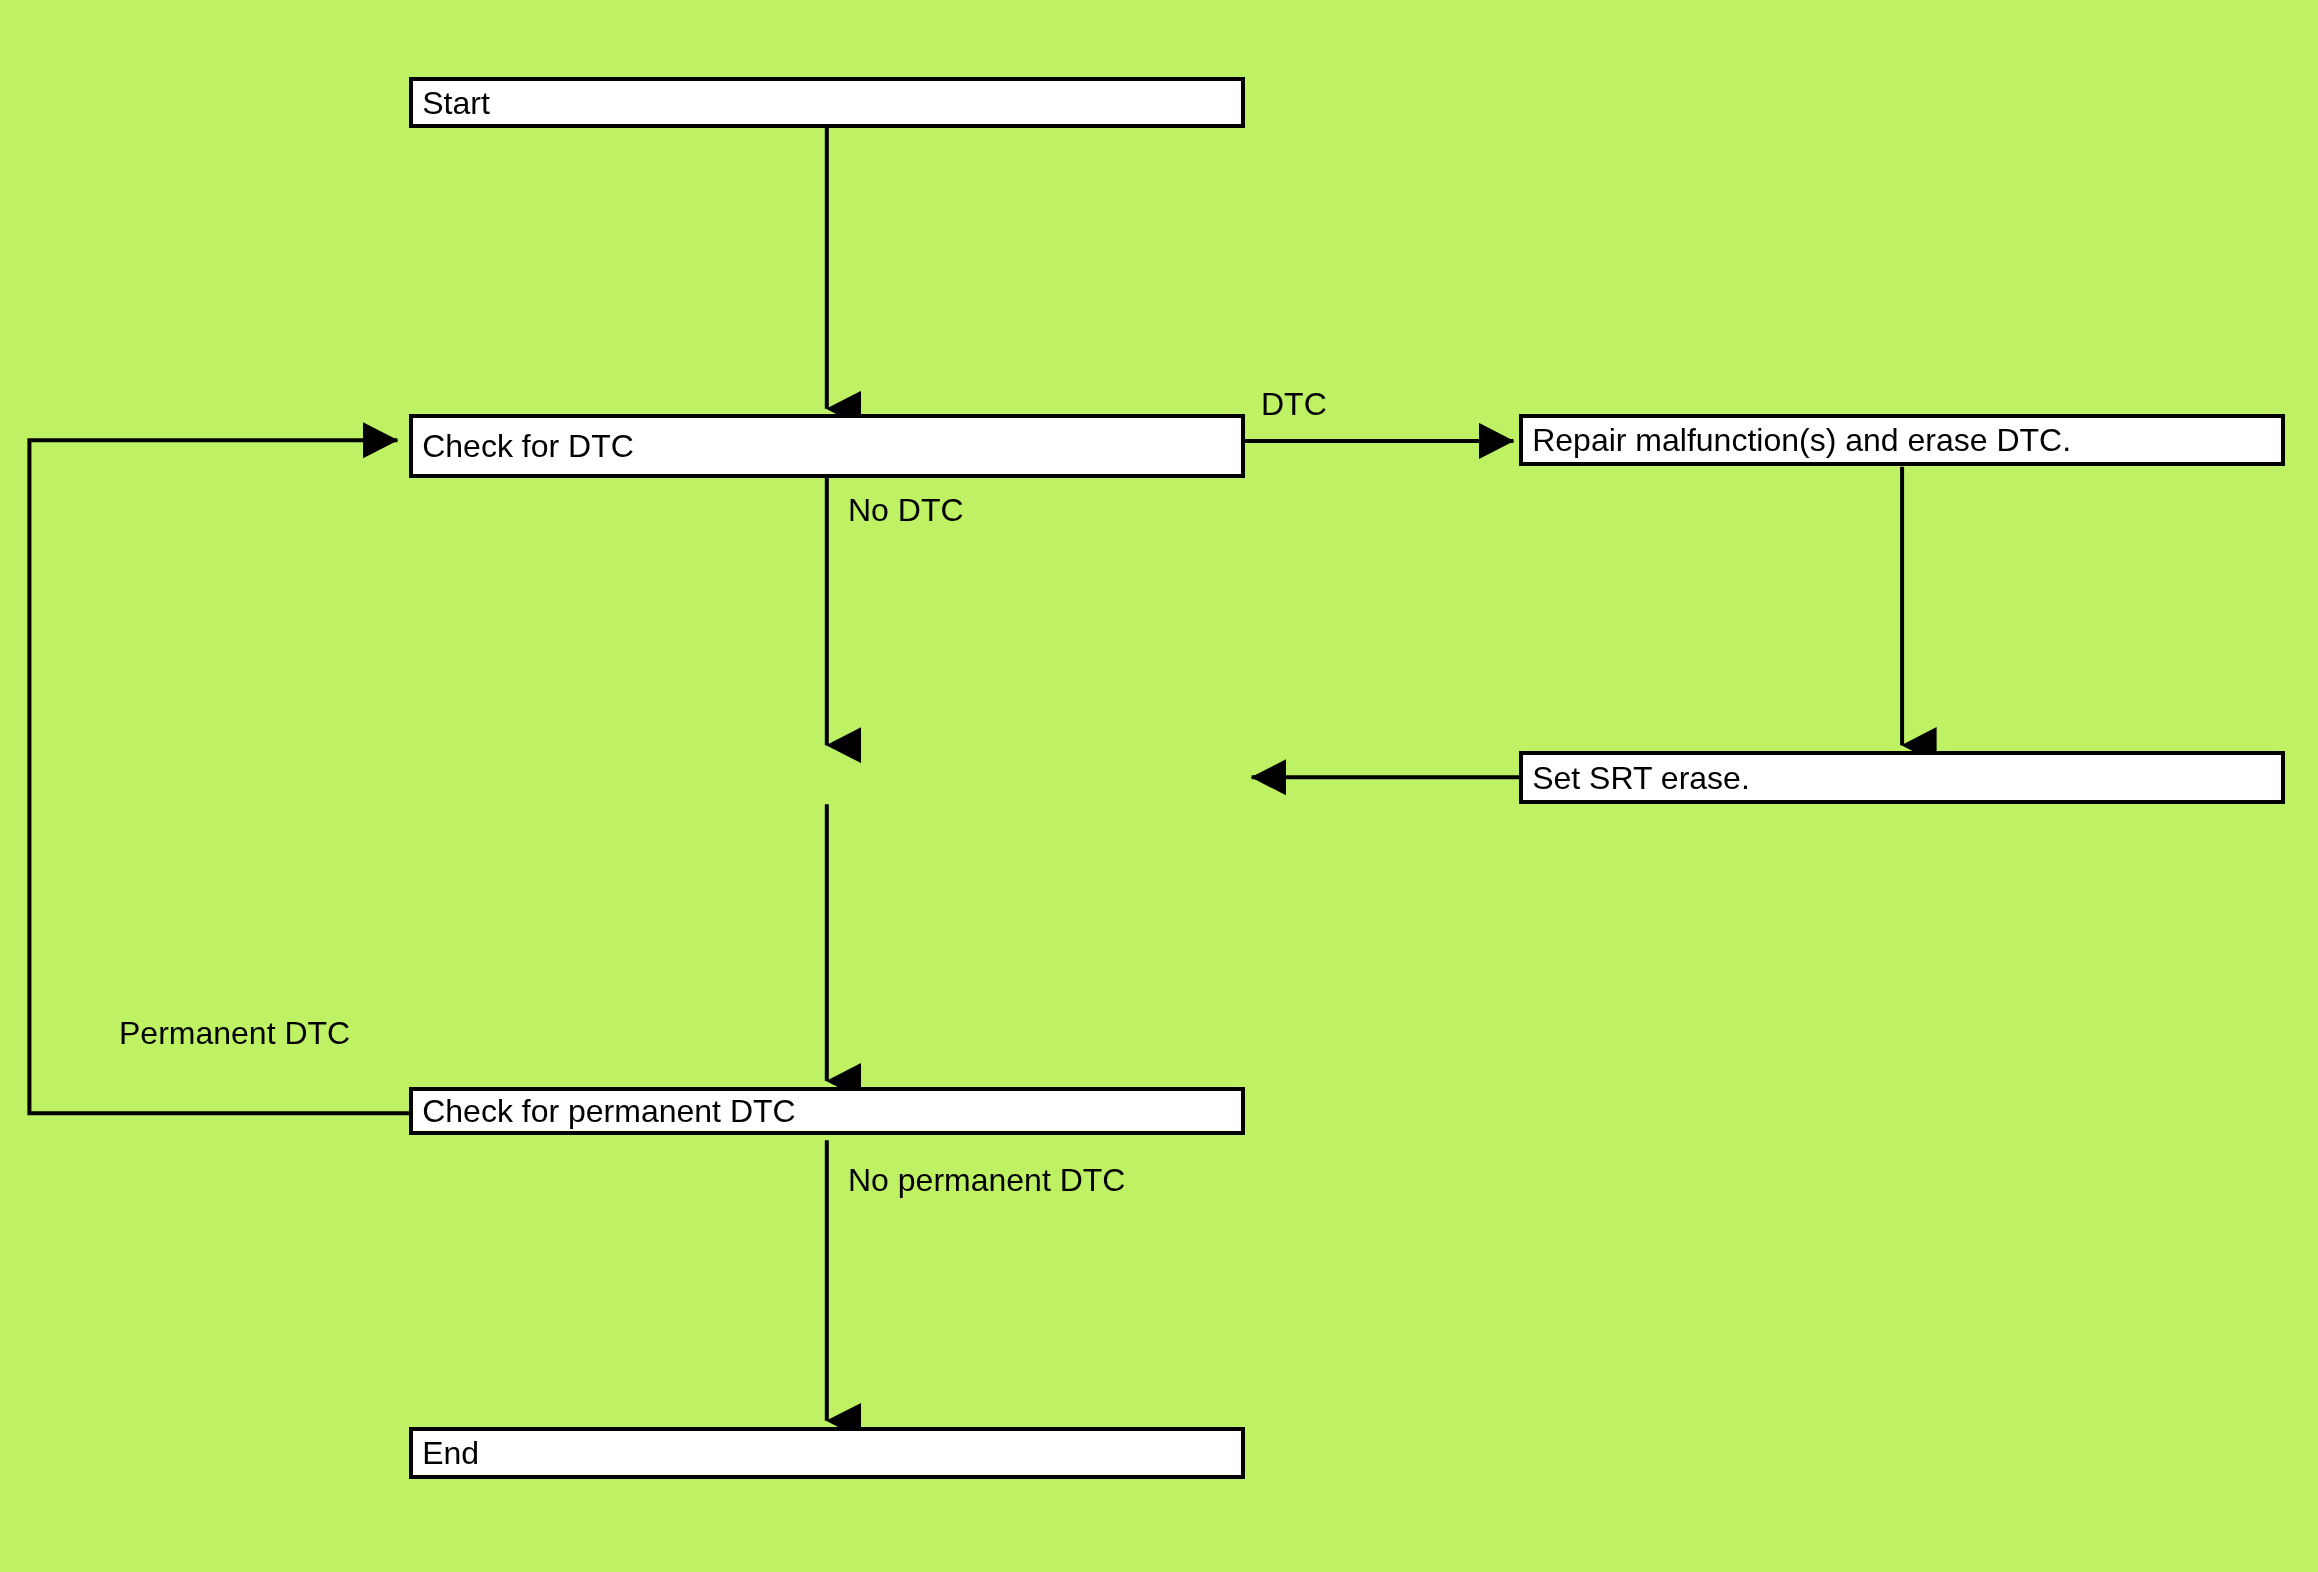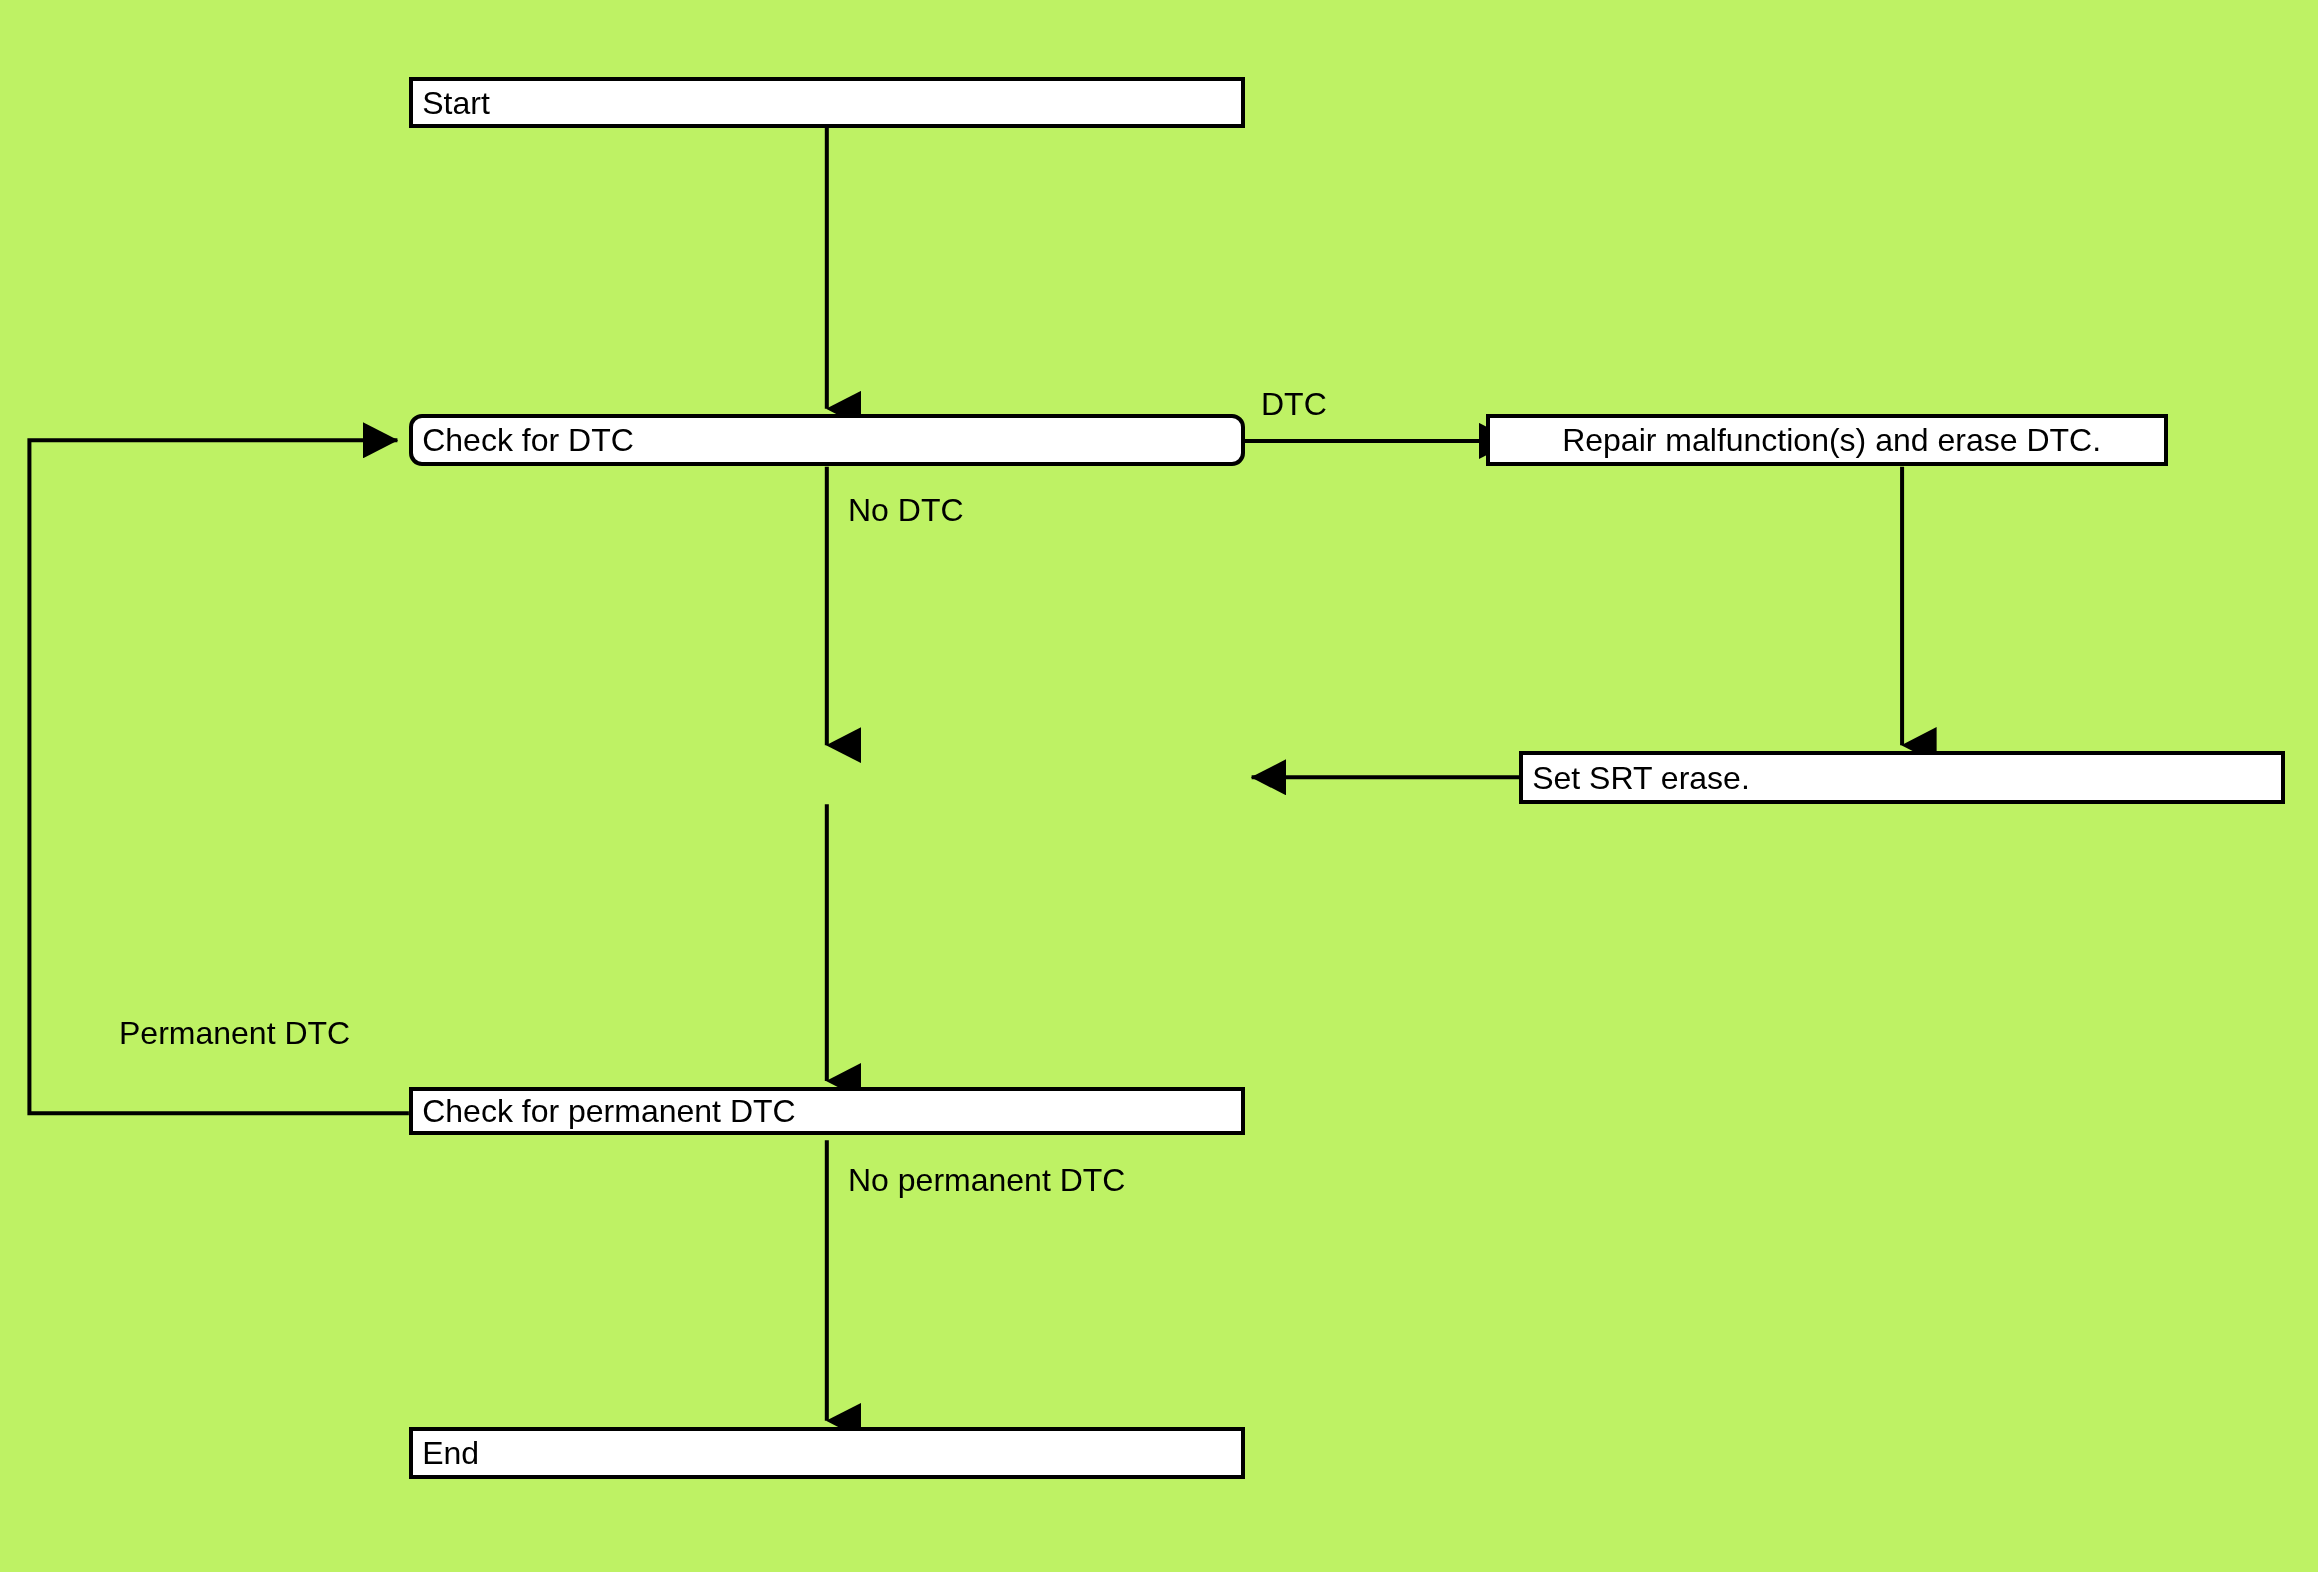--- a/index.html
+++ b/index.html
@@ -41,25 +41,25 @@
   }
   .edge-label {
     position: absolute;
     font-size: 32px;
     line-height: 1;
     color: #000000;
     white-space: nowrap;
   }
   
   #node-start            { left: 409px;  top: 77px;  width: 836px; height: 51px; }
-  #node-check-dtc        { left: 409px;  top: 414px;  width: 836px; height: 52px; border-radius: 13px; }
+  #node-check-dtc        { left: 409px;  top: 414px;  width: 836px; height: 64px; }
   #node-erase-perm       { left: 409px;  top: 751px; width: 836px; height: 53px; }
   #node-check-perm       { left: 409px;  top: 1087px; width: 836px; height: 48px; }
   #node-end              { left: 409px;  top: 1427px; width: 836px; height: 52px; }
-  #node-repair           { left: 1486px; top: 414px;  width: 682px; height: 52px; justify-content: center; }
+  #node-repair           { left: 1519px; top: 414px;  width: 766px; height: 52px; }
   #node-set-srt          { left: 1519px; top: 751px; width: 766px; height: 53px; }
   
   #label-dtc             { left: 1261px; top: 388px; text-align: right; }
   #label-no-dtc          { left: 848px; top: 494px; }
   #label-permanent-dtc   { left: 119px;  top: 1017px; }
   #label-no-permanent-dtc{ left: 848px; top: 1164px; }
 </style>
 </head>
 <body>
 

